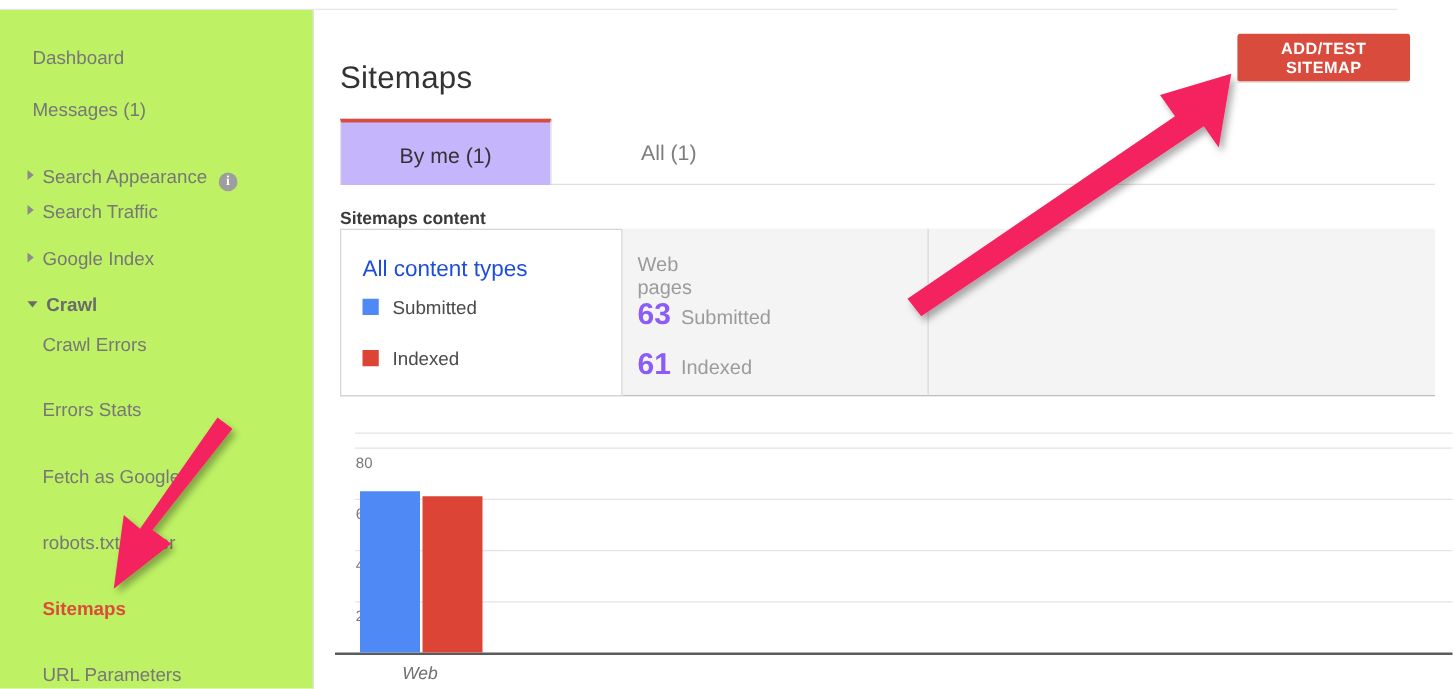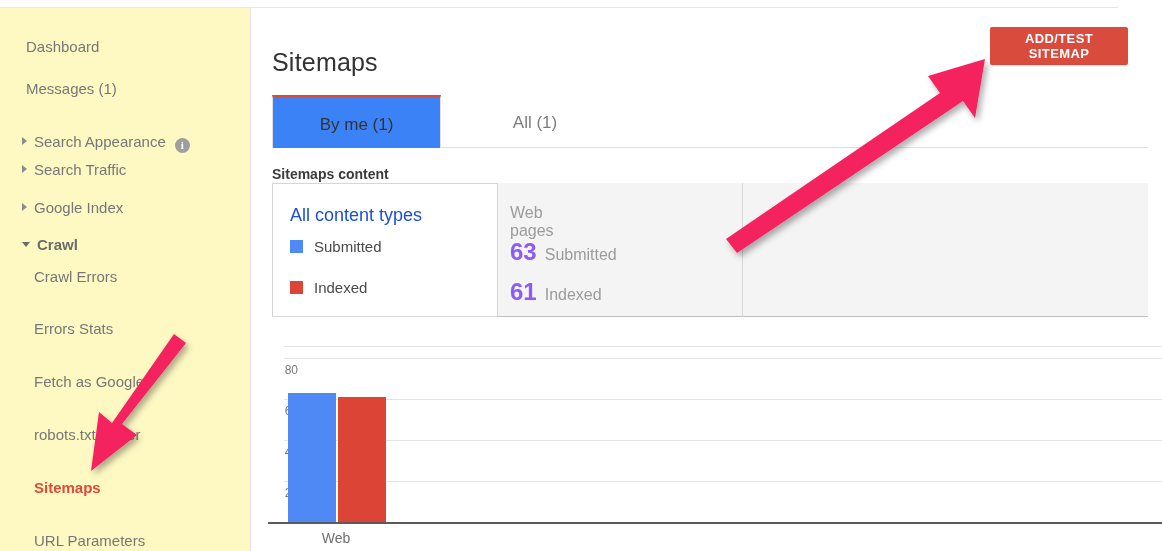--- a/index.html
+++ b/index.html
@@ -18,21 +18,21 @@
   .top-rule {
     position: absolute; left: 0; top: 7px; width: 1118px; height: 1px;
     background: #e6e6e6;
   }
 
   
   .sidebar {
     position: absolute; left: 0; top: 8px; width: 251px; height: 543px;
     border-right: 1px solid #e2e2e2;
     box-sizing: border-box;
-    background: #fef9c3;
+    background: #bef264;
   }
   .nav-item {
     position: absolute;
     font-size: 15px;
     color: #777777;
     white-space: nowrap;
     line-height: 16px;
     cursor: pointer;
   }
   .nav-item.level0 { left: 26px; }
@@ -105,21 +105,21 @@
     position: absolute; top: 0; height: 53px;
     box-sizing: border-box;
     font-size: 17px;
     color: #7d7d7d;
     text-align: center;
     line-height: 56px;
     cursor: pointer;
   }
   .tab.active {
     color: #333333;
-    background: #3b82f6;
+    background: #c4b5fd;
     border-top: 3px solid #d94c3d;
     border-left: 1px solid #e0e0e0;
     border-right: 1px solid #e0e0e0;
     line-height: 53px;
   }
   .tab0 { left: 0; width: 169px; }
   .tab1 { left: 169px; width: 188px; }
 
   
   .section-label {
@@ -195,21 +195,21 @@
   }
   .baseline {
     position: absolute; left: 8px; top: 184px; width: 900px; height: 2px;
     background: #5b5b5b;
   }
   .bar { position: absolute; bottom: 37px; width: 48px; }
   .bar.b0 { left: 28px; }
   .bar.b1 { left: 78px; }
   .x-tick {
     position: absolute; top: 192px; left: 24px; width: 104px;
-    text-align: center; font-size: 14px; color: #6f6f6f;
+    text-align: center; font-size: 14px; color: #6f6f6f; font-style: italic;
   }
 
   
   .arrow-layer {
     position: absolute; left: 0; top: 0; width: 1162px; height: 551px;
     pointer-events: none;
   }
 </style>
 </head>
 <body>

